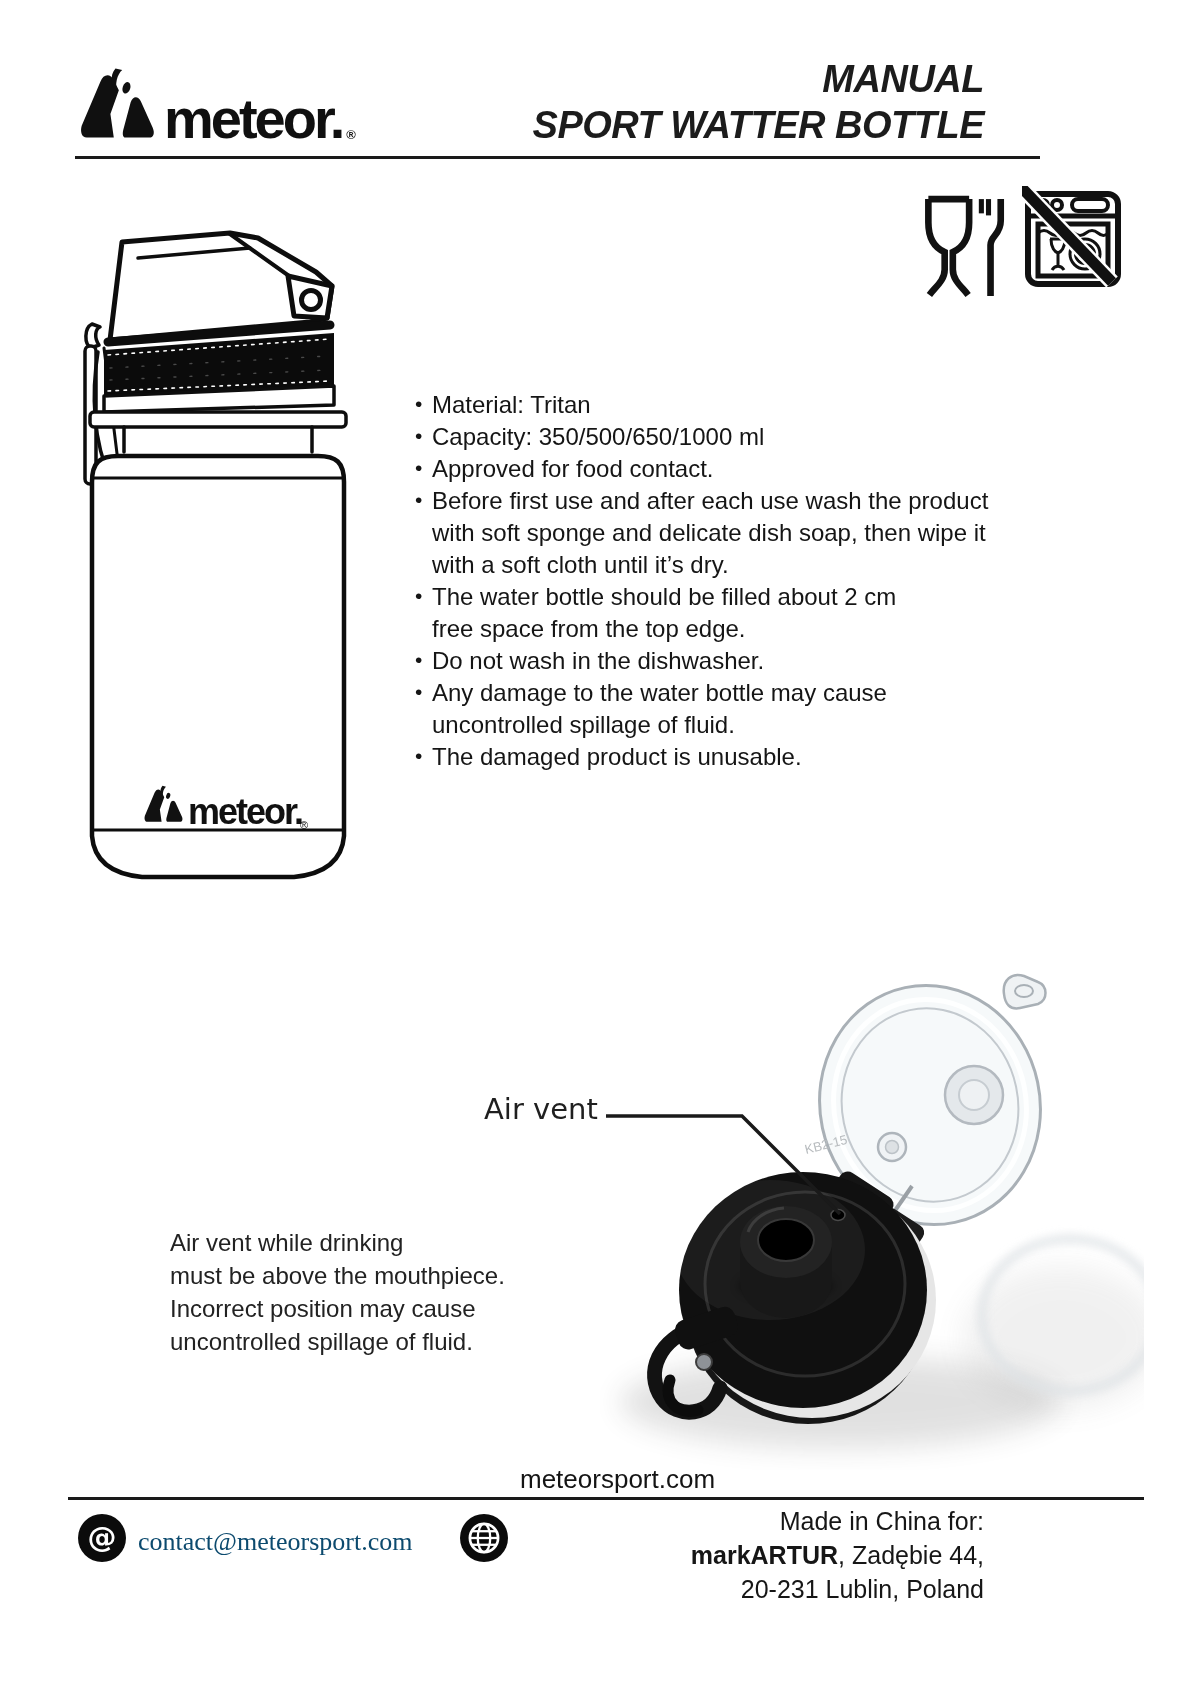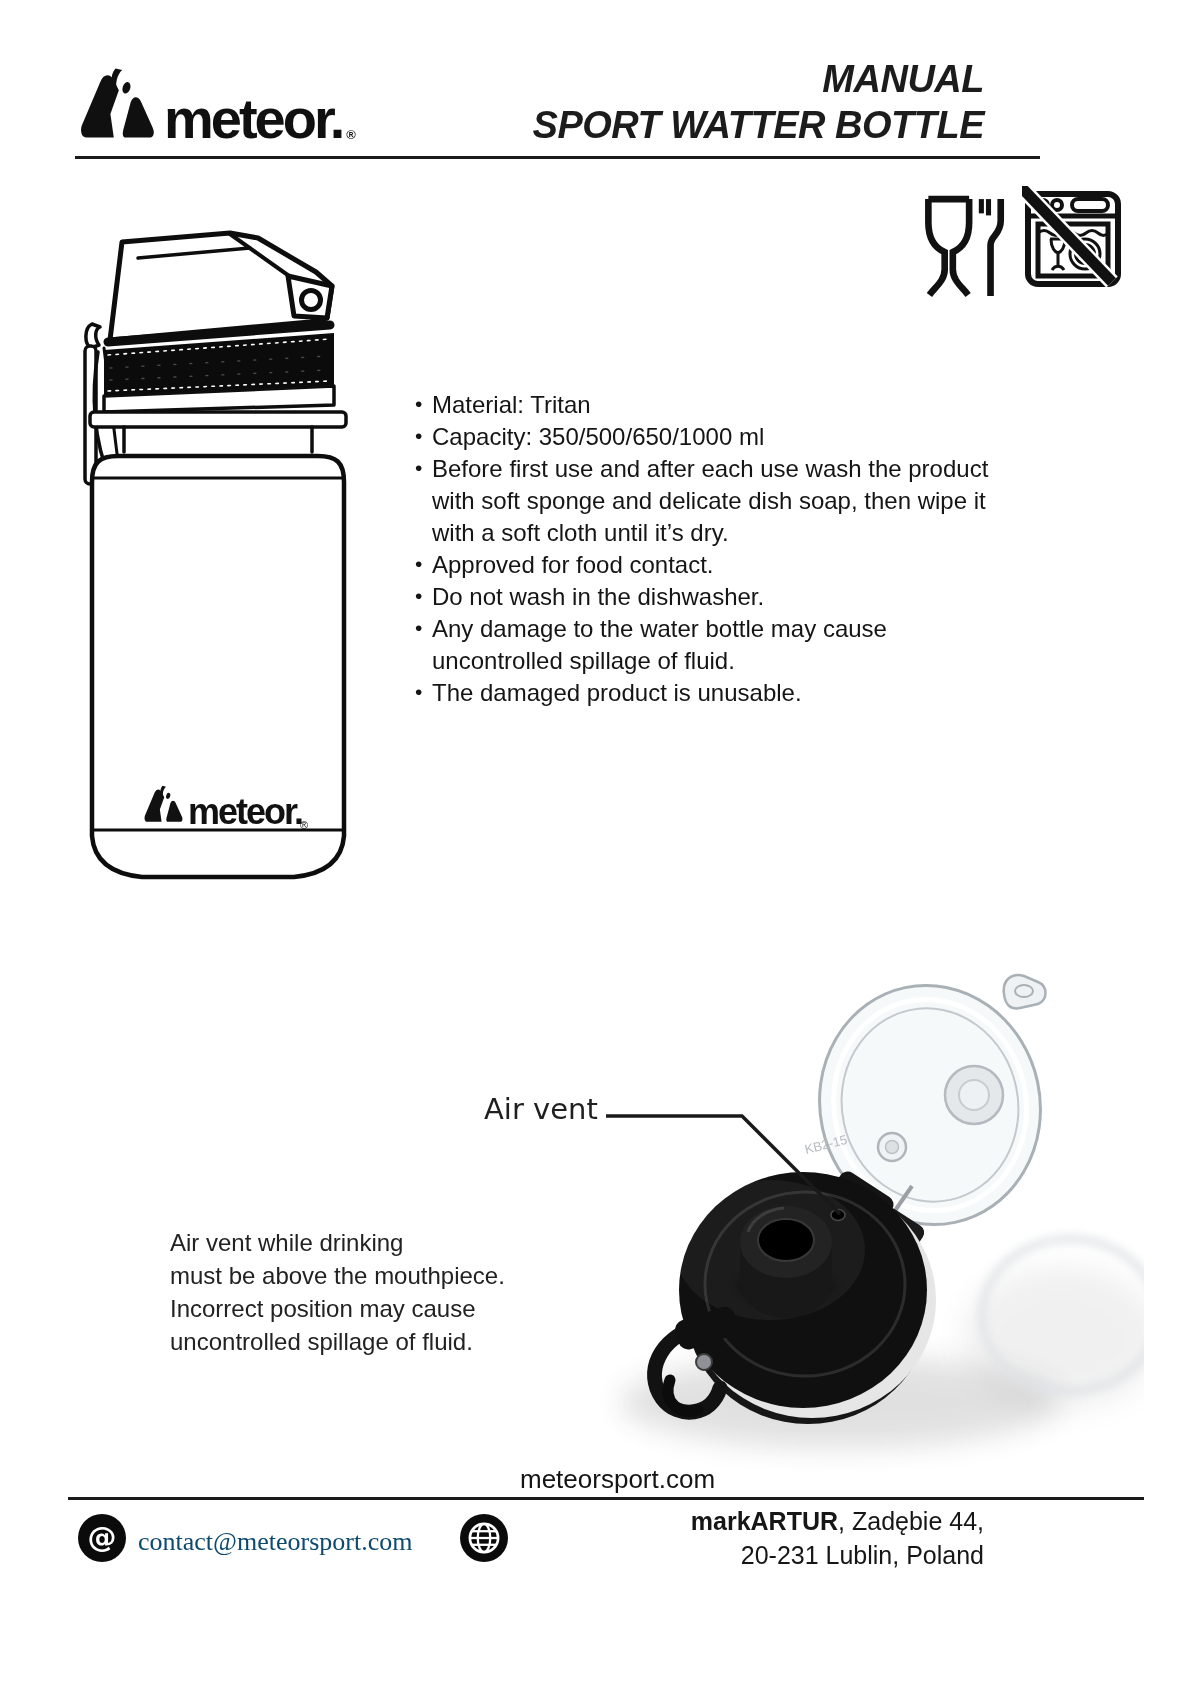--- a/index.html
+++ b/index.html
@@ -92,24 +92,26 @@
       <circle cx="63" cy="68" r="9.5" stroke-width="3"></circle>
       <circle cx="63" cy="68" r="4.5" stroke-width="3"></circle>
       <line x1="-2" y1="0" x2="90" y2="96" stroke="#fff" stroke-width="16"></line>
       <line x1="-2" y1="0" x2="90" y2="96" stroke="#111" stroke-width="11"></line>
     </g>
   </svg>
 
   <ul class="notes">
     <li>Material: Tritan</li>
     <li>Capacity: 350/500/650/1000 ml</li>
+    <li>Approved for food contact.</li>
     <li>Before first use and after each use wash the product
 with soft sponge and delicate dish soap, then wipe it
 with a soft cloth until it’s dry.</li>
-    <li>Approved for food contact.</li>
+    <li>The water bottle should be filled about 2 cm
+free space from the top edge.</li>
     <li>Do not wash in the dishwasher.</li>
     <li>Any damage to the water bottle may cause
 uncontrolled spillage of fluid.</li>
     <li>The damaged product is unusable.</li>
   </ul>
 
   <svg class="bottle" width="282" height="652" viewBox="0 0 282 652">
     <g stroke="#0d0d0d" fill="#fff" stroke-width="5" stroke-linejoin="round" stroke-linecap="round">
 
       <path d="M14,96 C6,100 6,116 13,120 L21,117 C16,110 17,101 22,99 Z" stroke-width="3.5"></path>
@@ -226,17 +228,18 @@
     <g stroke="#fff" fill="none">
       <circle cx="23" cy="23" r="13.5" stroke-width="2.6"></circle>
       <ellipse cx="23" cy="23" rx="6" ry="13.5" stroke-width="2.2"></ellipse>
       <line x1="9.5" y1="23" x2="36.5" y2="23" stroke-width="2.2"></line>
       <line x1="11.5" y1="16.5" x2="34.5" y2="16.5" stroke-width="2.2"></line>
       <line x1="11.5" y1="29.5" x2="34.5" y2="29.5" stroke-width="2.2"></line>
     </g>
   </svg>
   <div class="website">meteorsport.com</div>
   <div class="madein">
+    <div>Made in China for:</div>
     <div><b>markARTUR</b><span>, Zadębie 44,</span></div>
     <div>20-231 Lublin, Poland</div>
   </div>
 
 </div>
 
 </body></html>

